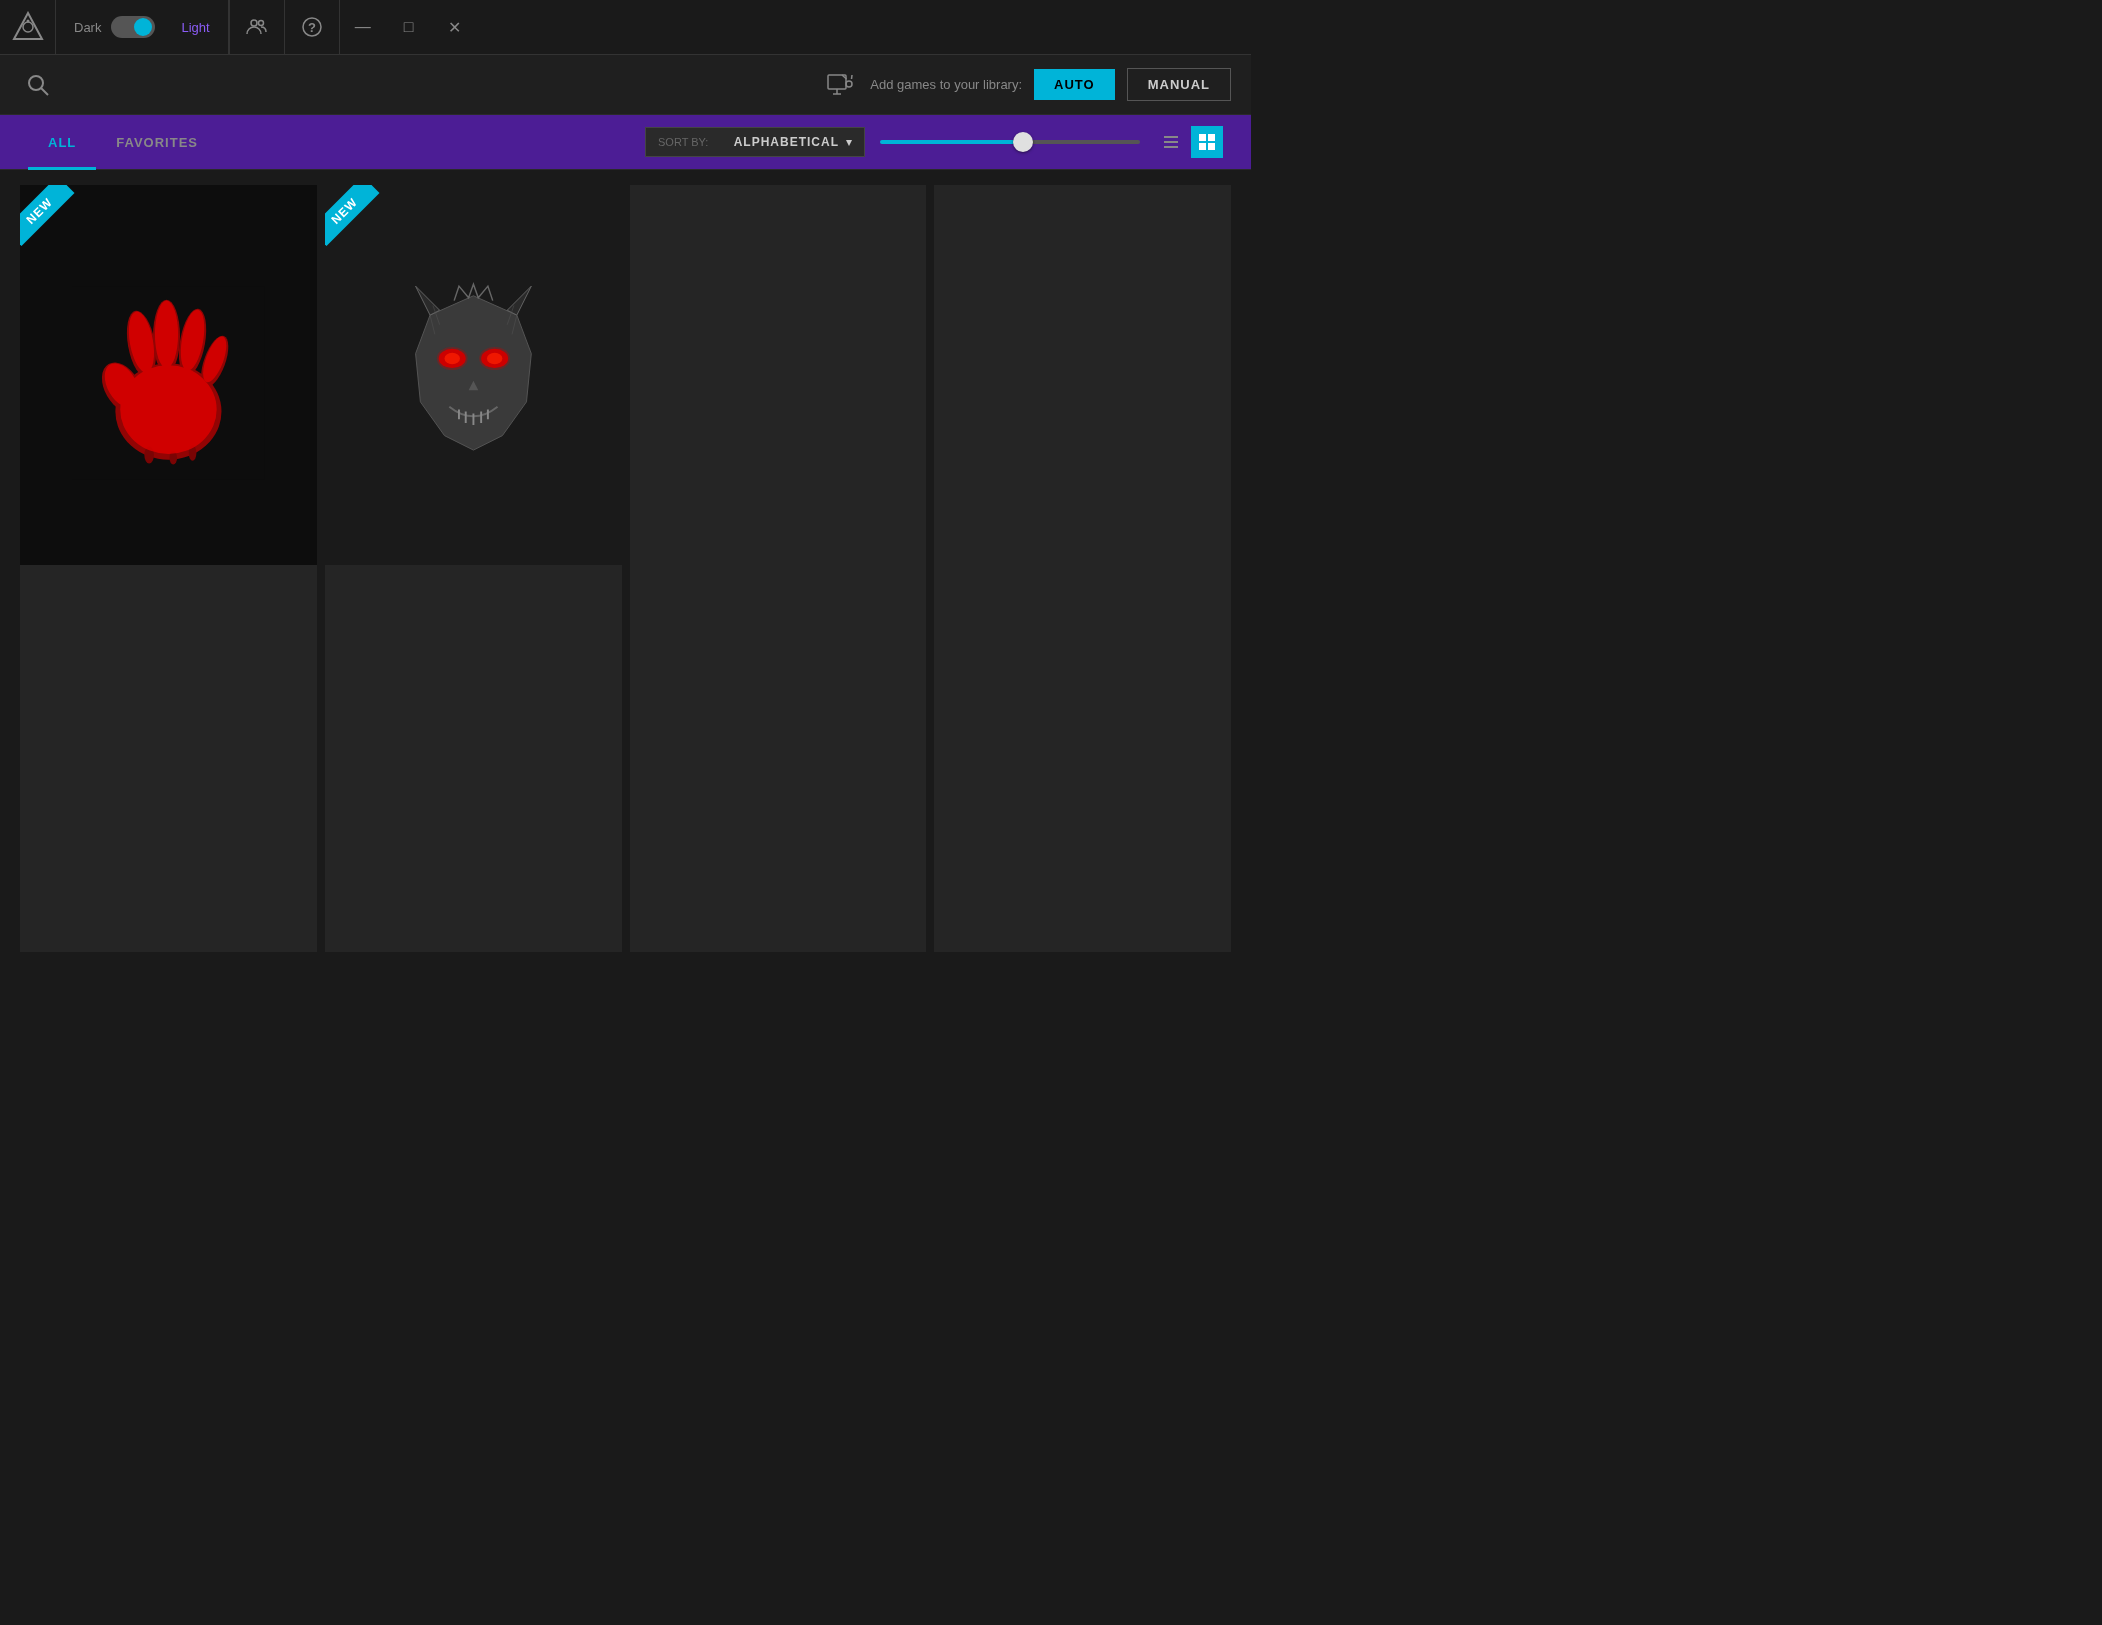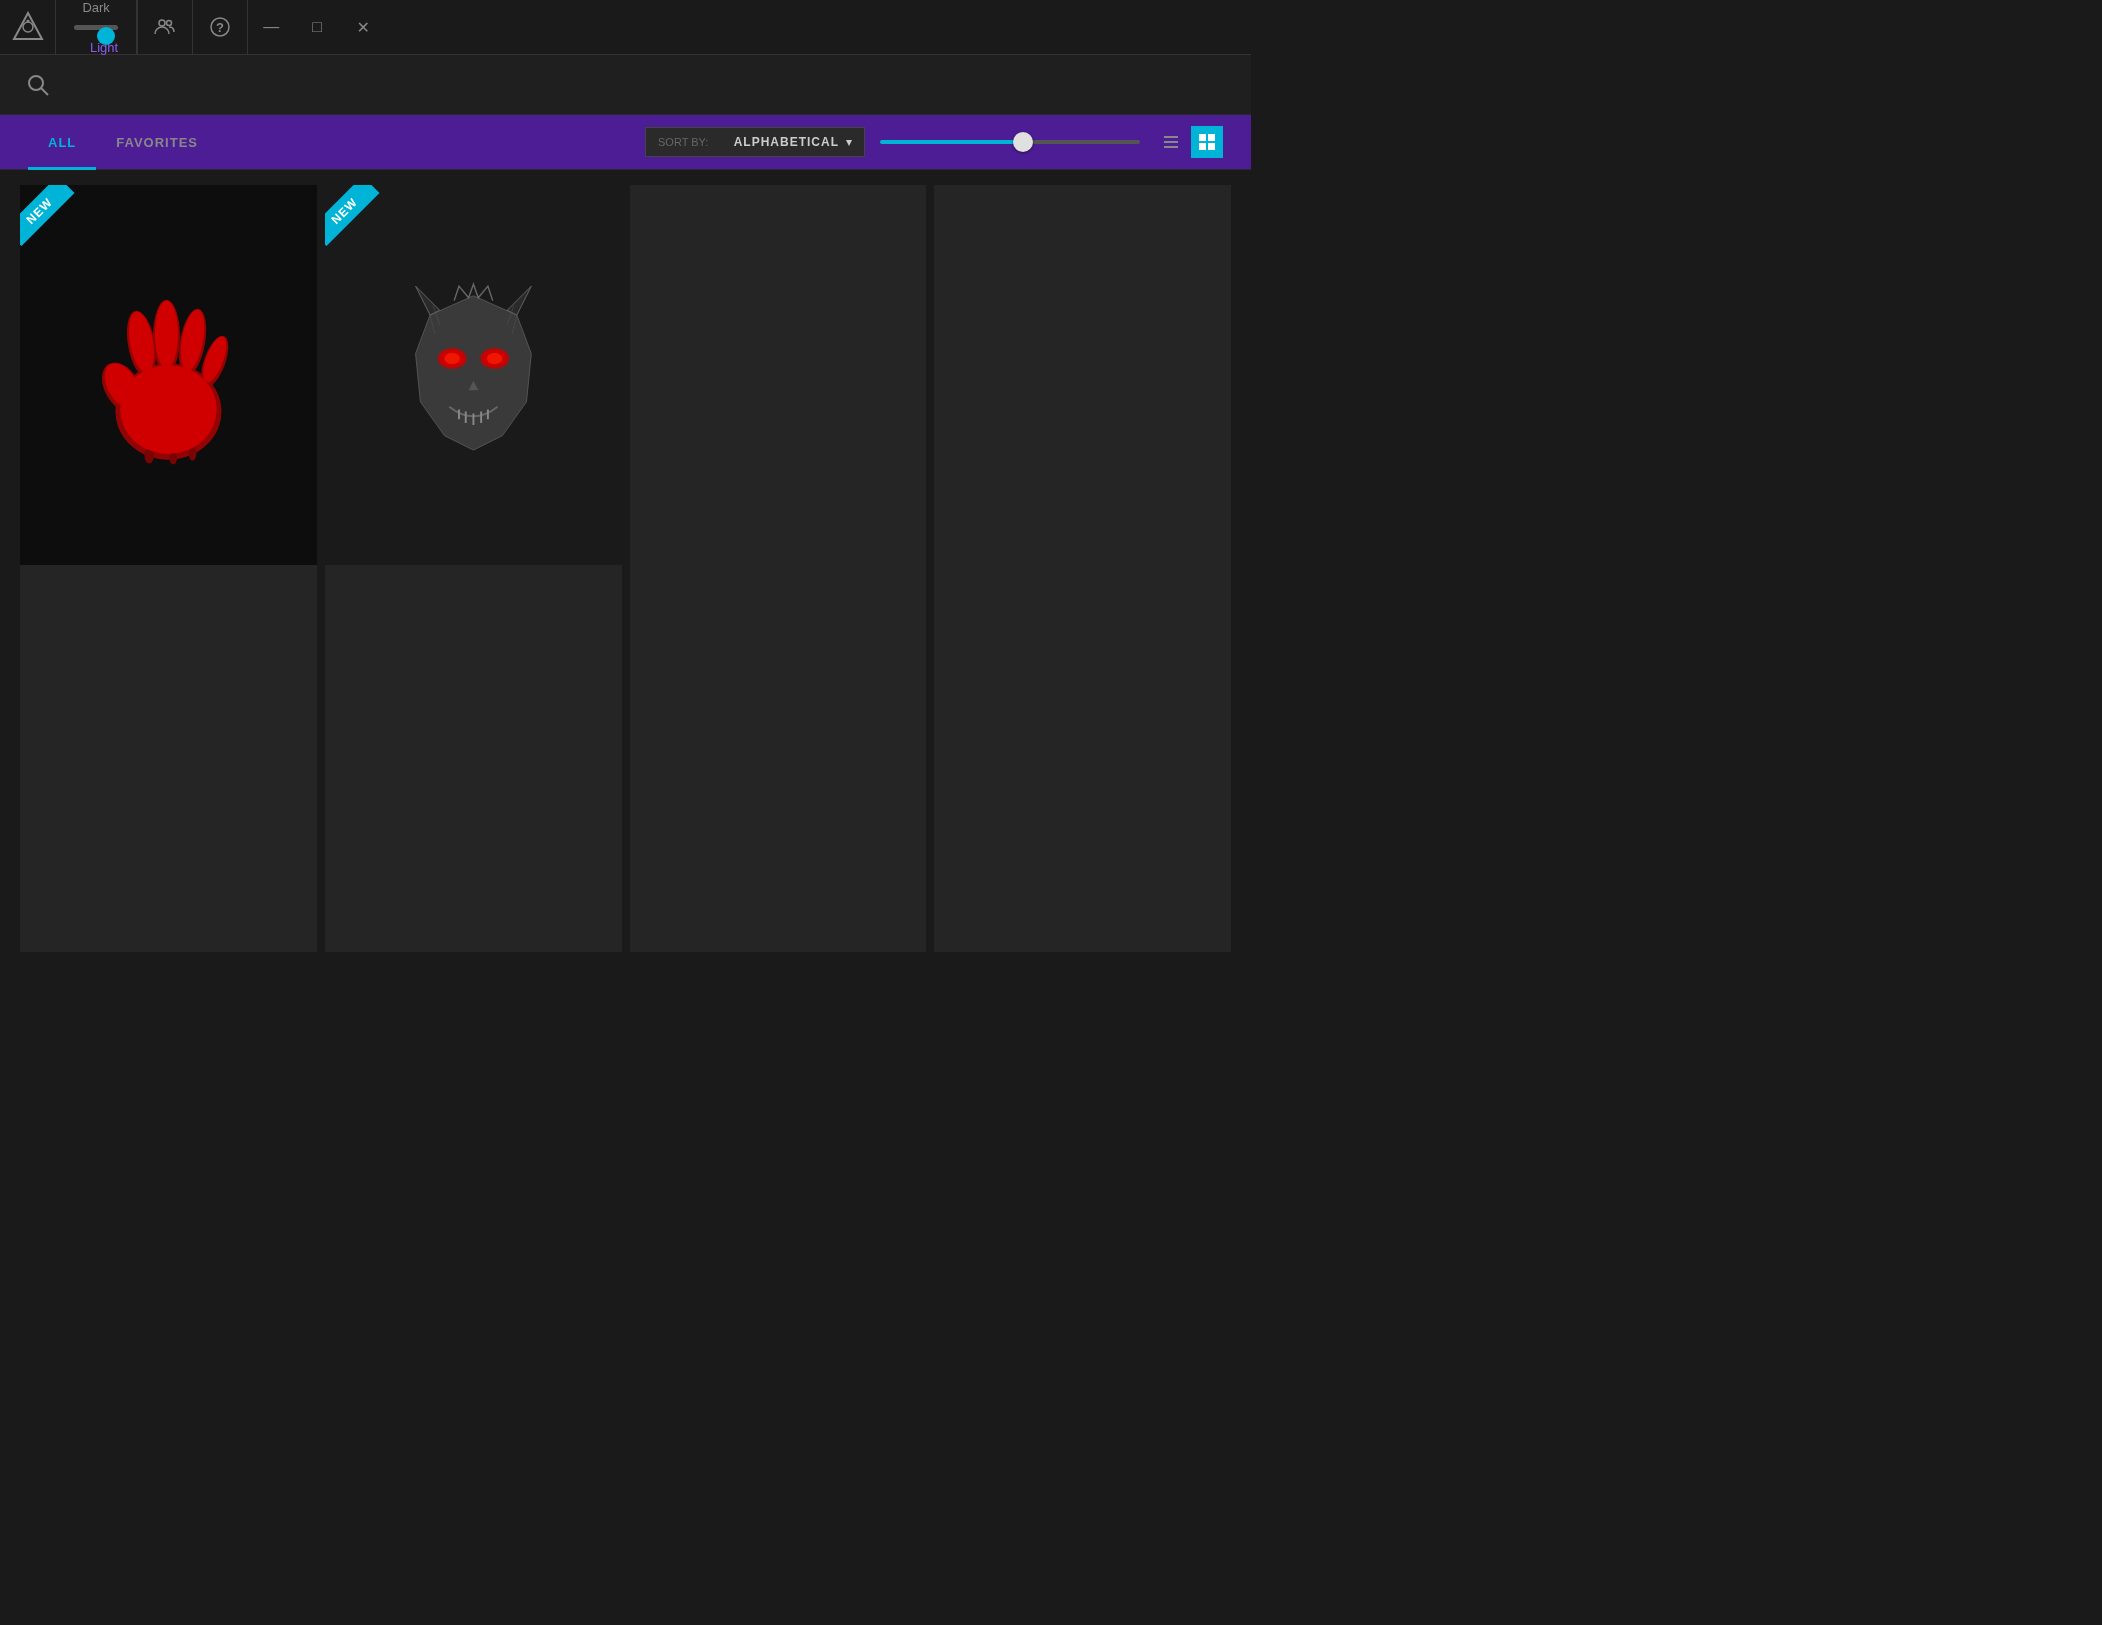--- a/index.html
+++ b/index.html
@@ -67,21 +67,20 @@
 
     
     .theme-section {
       display: flex;
       align-items: center;
       height: 55px;
       padding: 0 18px;
       border-left: 1px solid #333;
       border-right: 1px solid #333;
       gap: 10px;
-      flex-direction: column;
     }
 
     .theme-label {
       font-size: 13px;
       color: #888;
     }
 
     .theme-label.active {
       color: #8b5cf6;
       padding-left: 16px;
@@ -451,20 +450,35 @@
 </div>
 
 <div class="toolbar">
   <div class="search-icon-btn">
     <svg width="22" height="22" viewBox="0 0 22 22" fill="none">
       <circle cx="9" cy="9" r="7" stroke="#888" stroke-width="2"></circle>
       <line x1="14" y1="14" x2="21" y2="21" stroke="#888" stroke-width="2"></line>
     </svg>
   </div>
 
+  <div class="toolbar-right">
+    <div class="monitor-icon">
+      <svg width="26" height="22" viewBox="0 0 26 22" fill="none">
+        <rect x="1" y="1" width="18" height="14" rx="1" stroke="#888" stroke-width="1.5"></rect>
+        <line x1="10" y1="15" x2="10" y2="20" stroke="#888" stroke-width="1.5"></line>
+        <line x1="6" y1="20" x2="14" y2="20" stroke="#888" stroke-width="1.5"></line>
+        <circle cx="22" cy="10" r="3" fill="none" stroke="#888" stroke-width="1.5"></circle>
+        <line x1="19.5" y1="5" x2="15" y2="1" stroke="#888" stroke-width="1.5"></line>
+        <line x1="24.5" y1="5" x2="25" y2="1" stroke="#888" stroke-width="1.5"></line>
+      </svg>
+    </div>
+    <span class="add-label">Add games to your library:</span>
+    <button class="btn-auto">AUTO</button>
+    <button class="btn-manual">MANUAL</button>
+  </div>
 </div>
 
 <div class="filters-bar">
   <div class="filter-tabs">
     <div class="filter-tab active">ALL</div>
     <div class="filter-tab">FAVORITES</div>
   </div>
 
   <div class="filter-right">
 

